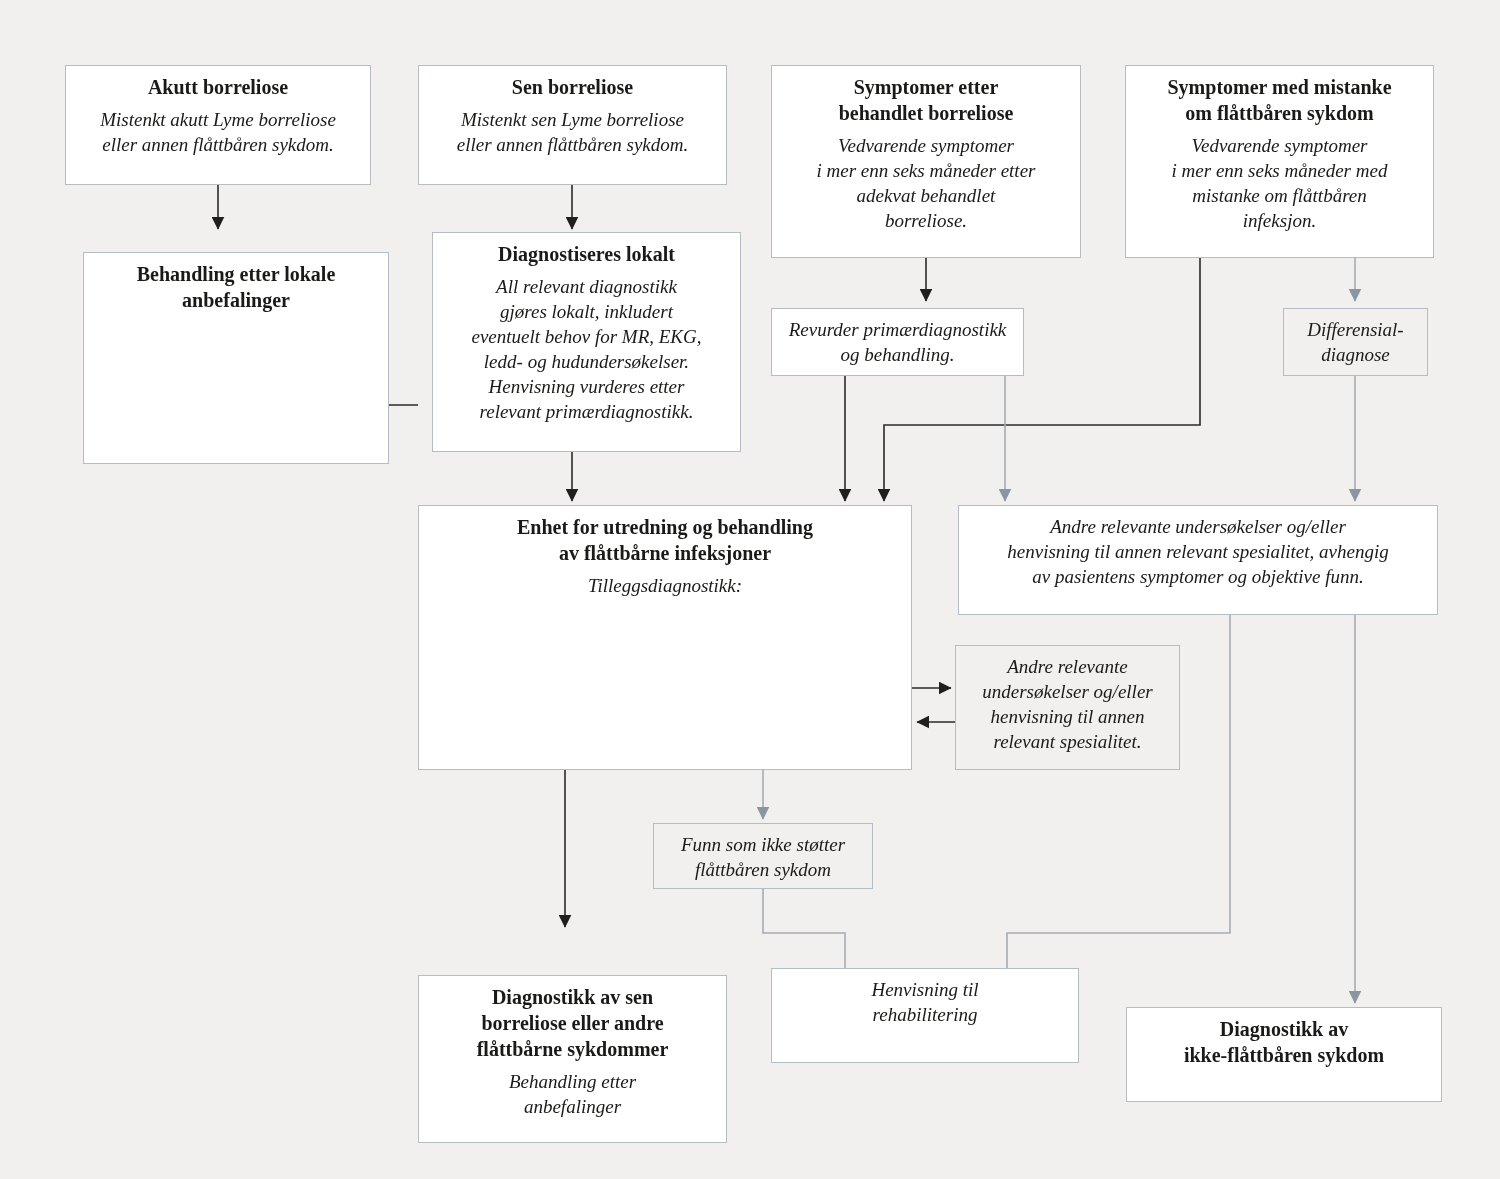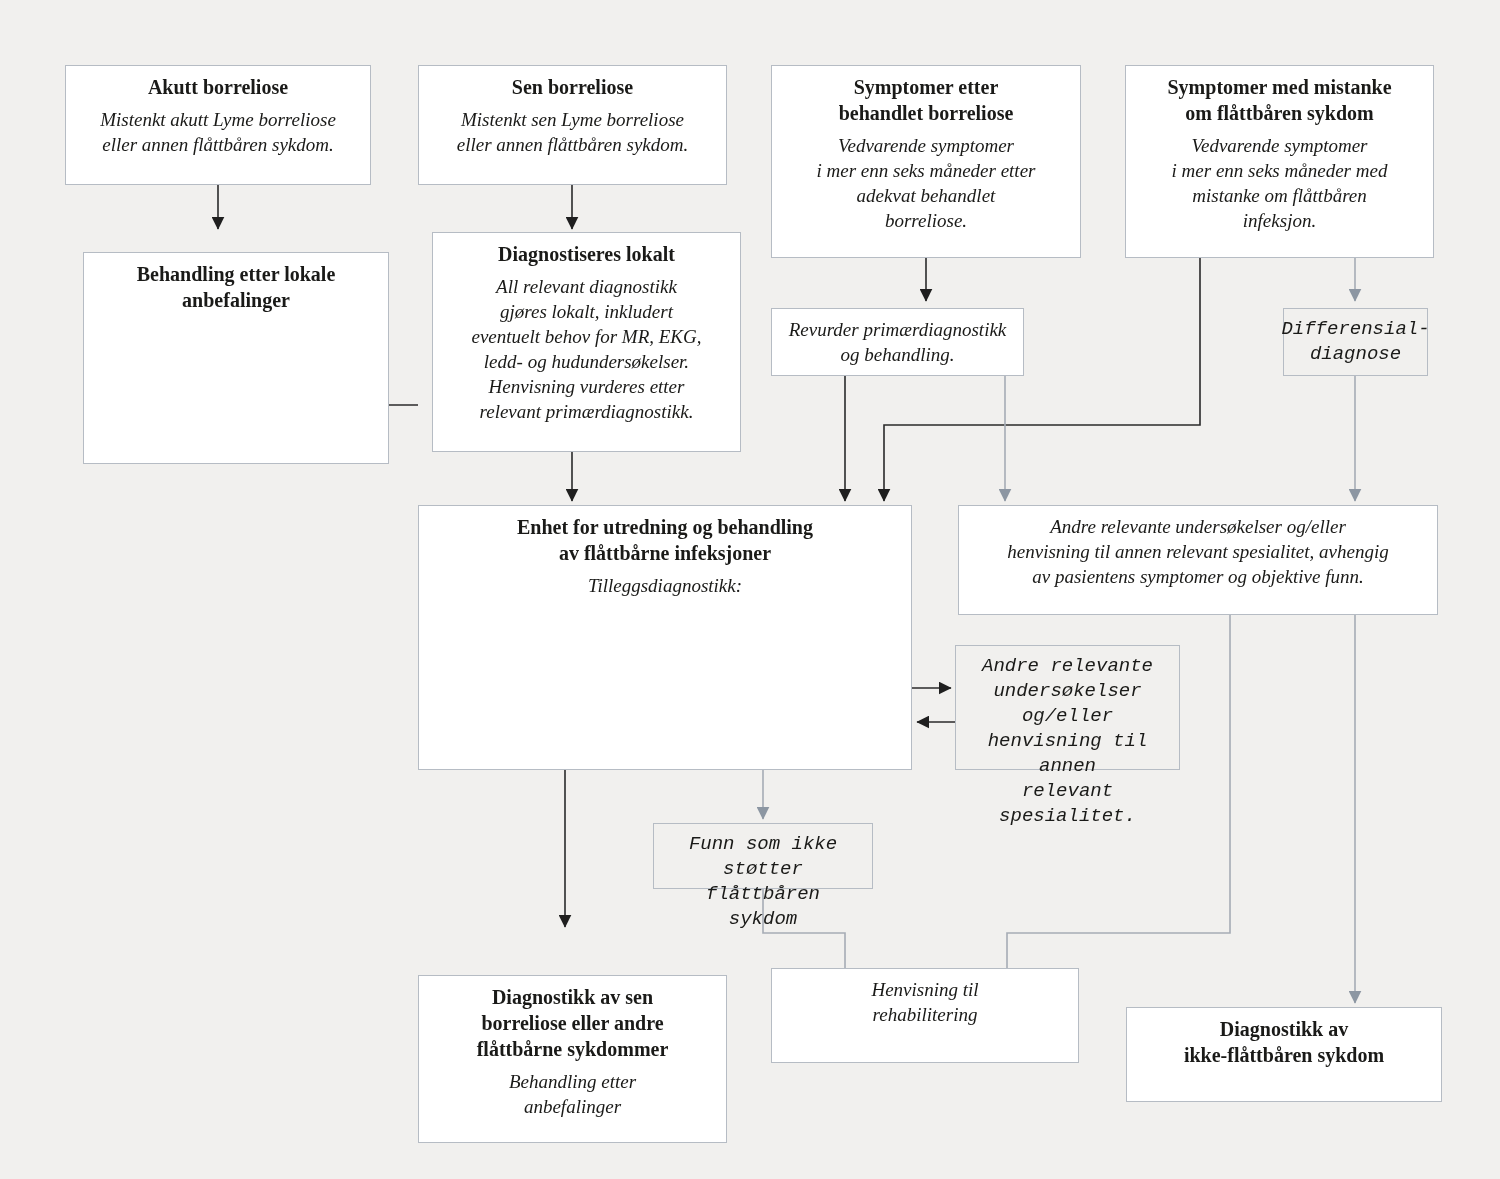--- a/index.html
+++ b/index.html
@@ -33,21 +33,21 @@
     box-sizing:border-box;
     border:1.5px solid var(--box-border);
     display:flex;
     flex-direction:column;
     align-items:center;
     justify-content:flex-start;
     text-align:center;
     padding:8px 14px;
   }
   .white{background:#ffffff;}
-  .tint{background:var(--bg);font-family:Liberation Mono, monospace;}
+  .tint{background:var(--bg);}
   .title{
     font-weight:700;
     font-size:20px;
     line-height:1.3;
     white-space:pre-line;
   }
   .body{
     font-style:italic;
     font-size:19px;
     line-height:1.32;

